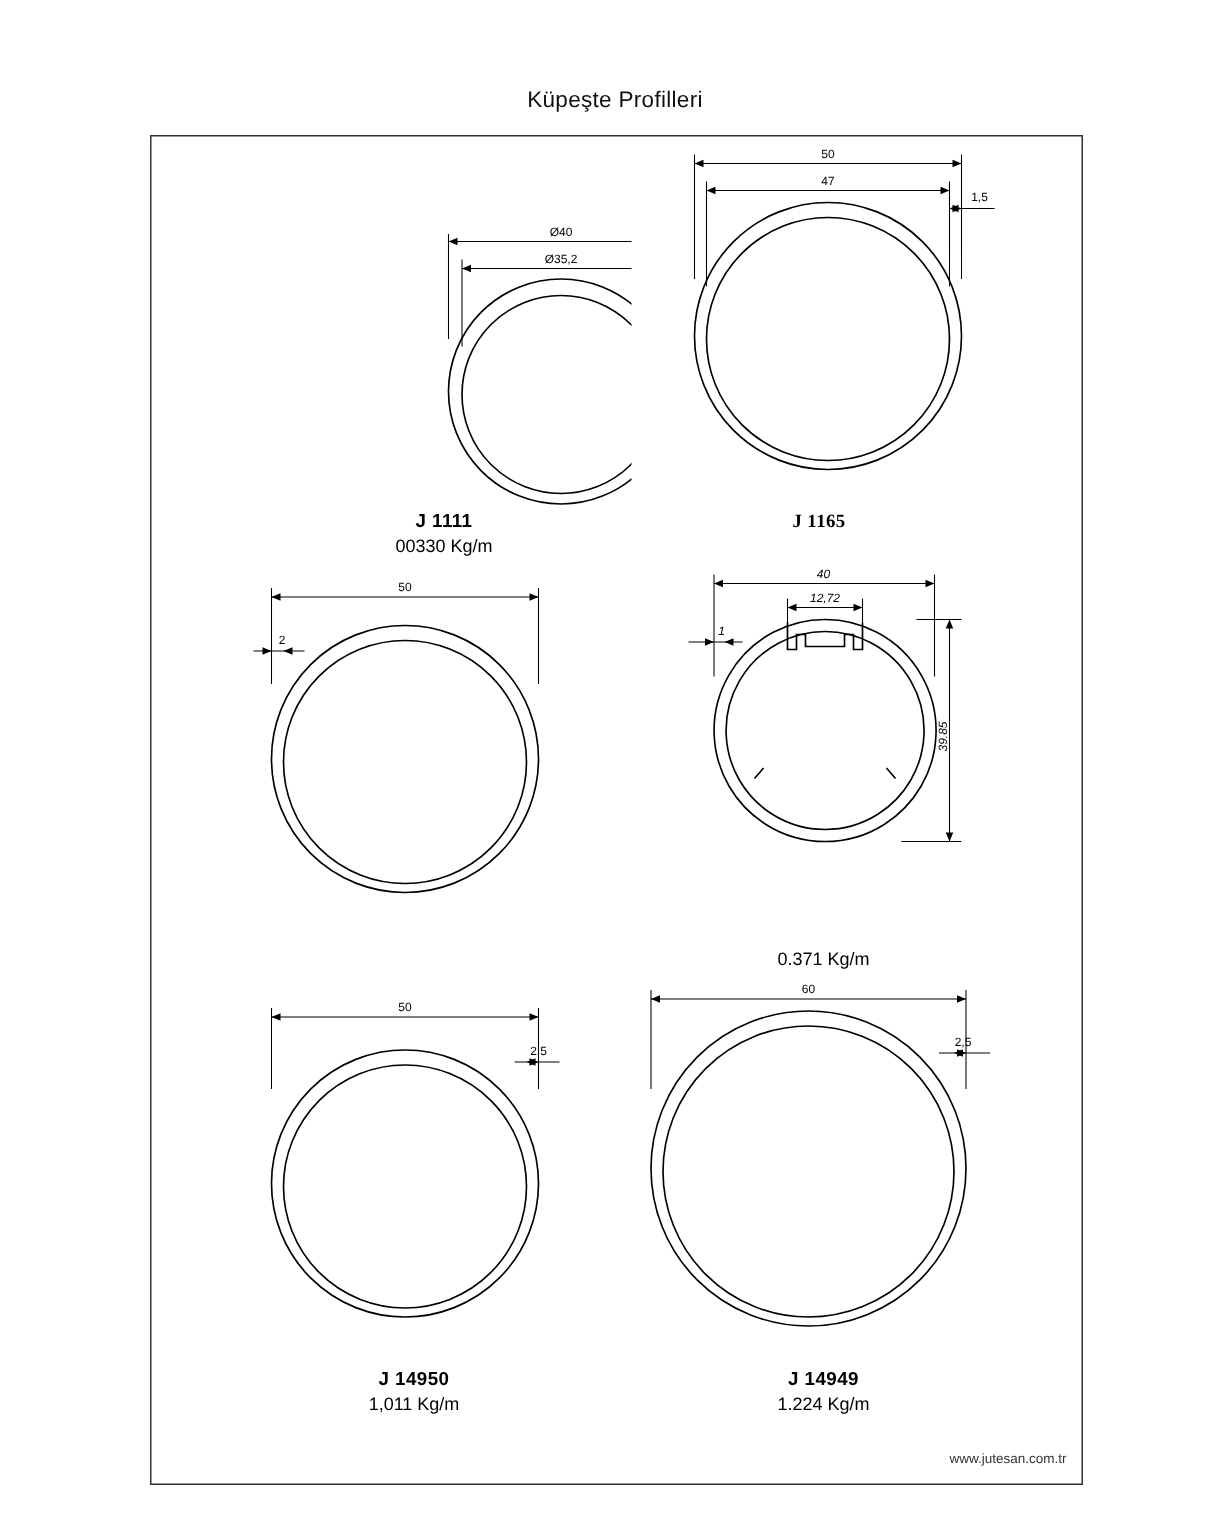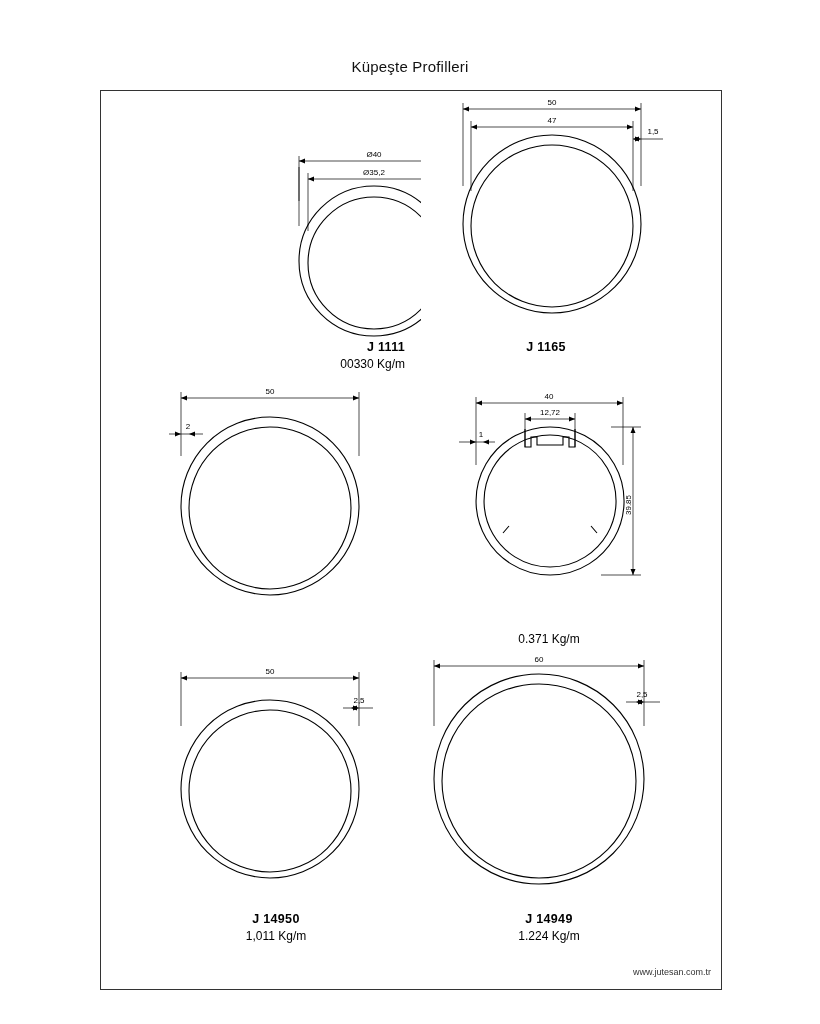--- a/index.html
+++ b/index.html
@@ -131,25 +131,25 @@
         <line class="thin" x1="192" y1="48" x2="222" y2="48"></line>
         <polygon points="192,48 198,45.5 198,50.5" fill="#000"></polygon>
         <polygon points="200,48 194,45.5 194,50.5" fill="#000"></polygon>
         <text class="dimtxt" x="212" y="43" text-anchor="middle">1,5</text>
 
         <circle class="prof" cx="111" cy="133" r="89"></circle>
         <circle class="prof" cx="111" cy="135" r="81"></circle>
       </svg>
     </div>
 
-    <div class="cap" style="left:184px; top:248px;text-align:right;">
+    <div class="cap" style="left:195px; top:248px;">
       <div class="code">J 1111</div>
       <div class="wt">00330 Kg/m</div>
     </div>
-    <div class="cap" style="left:445px; top:248px;">
+    <div class="cap" style="left:445px; top:248px;font-family:Liberation Serif, serif;">
       <div class="code">J 1165</div>
     </div>
 
     <div class="fig" style="left:60px; top:295px; width:290px; height:250px;">
       <svg width="290" height="250" viewBox="0 0 290 250">
         <line class="thin" x1="20" y1="6" x2="20" y2="70"></line>
         <line class="thin" x1="198" y1="6" x2="198" y2="70"></line>
         <line class="thin" x1="20" y1="12" x2="198" y2="12"></line>
         <polygon points="20,12 26,9.5 26,14.5" fill="#000"></polygon>
         <polygon points="198,12 192,9.5 192,14.5" fill="#000"></polygon>
@@ -158,21 +158,21 @@
         <line class="thin" x1="8" y1="48" x2="42" y2="48"></line>
         <polygon points="20,48 14,45.5 14,50.5" fill="#000"></polygon>
         <polygon points="28,48 34,45.5 34,50.5" fill="#000"></polygon>
         <text class="dimtxt" x="27" y="43" text-anchor="middle">2</text>
 
         <circle class="prof" cx="109" cy="120" r="89"></circle>
         <circle class="prof" cx="109" cy="122" r="81"></circle>
       </svg>
     </div>
 
-    <div class="fig" style="left:350px; top:294px; width:260px; height:250px;">
+    <div class="fig" style="left:350px; top:280px; width:260px; height:250px;font-style:italic;">
       <svg width="260" height="250" viewBox="0 0 260 250">
 
         <line class="thin" x1="25" y1="12" x2="25" y2="80"></line>
         <line class="thin" x1="172" y1="12" x2="172" y2="80"></line>
         <line class="thin" x1="25" y1="18" x2="172" y2="18"></line>
         <polygon points="25,18 31,15.5 31,20.5" fill="#000"></polygon>
         <polygon points="172,18 166,15.5 166,20.5" fill="#000"></polygon>
         <text class="dimtxt" x="98" y="14" text-anchor="middle">40</text>
 
         <line class="thin" x1="74" y1="28" x2="74" y2="62"></line>

